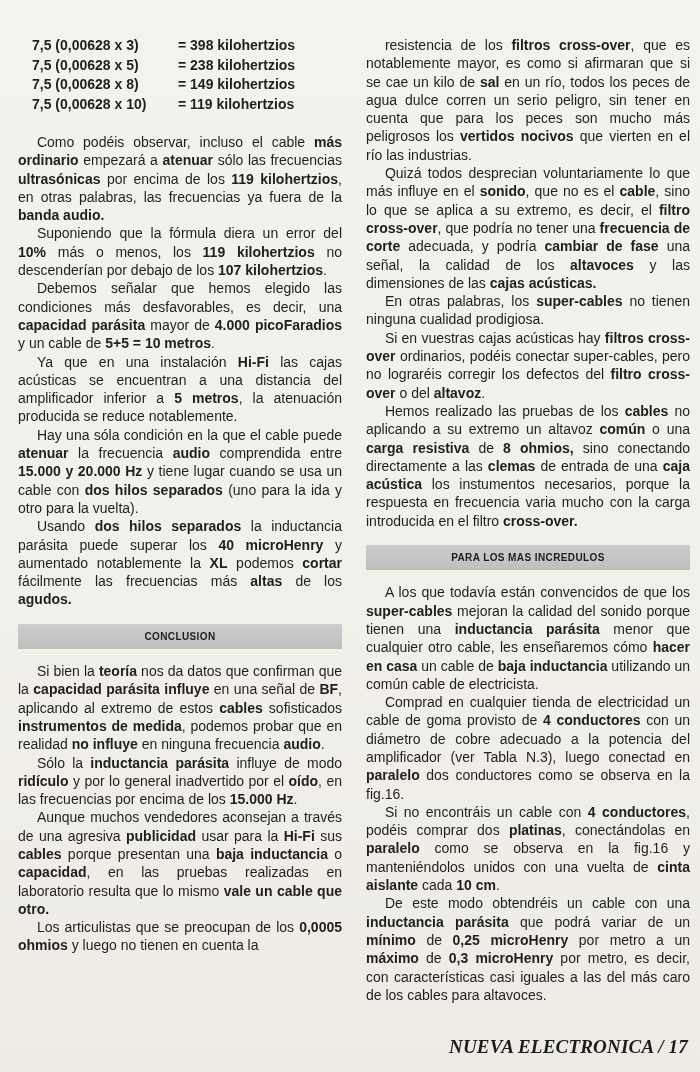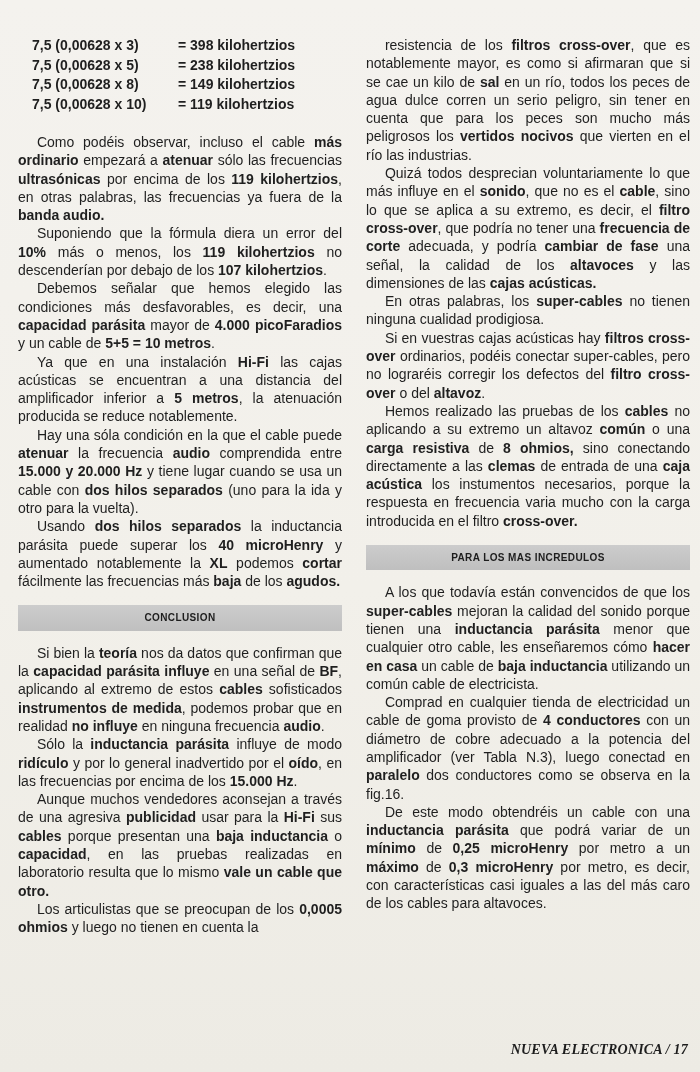--- a/index.html
+++ b/index.html
@@ -54,21 +54,21 @@
     margin: 15px 0 13px 0;
     background-image: linear-gradient(180deg, #cccccc, #bfbfbf);
   }
   .footer {
     position: absolute;
     right: 12px;
     bottom: 14px;
     font-family: "Liberation Serif", serif;
     font-style: italic;
     font-weight: 600;
-    font-size: 14px;
+    font-size: 19px;
     color: #1d1d1d;
     letter-spacing: 0.2px;
   }
 </style>
 </head>
 <body>
 
 <div class="page" style="color: rgb(31, 31, 31);">
   <div class="columns">
 
@@ -90,21 +90,21 @@
             <span class="f-expr">7,5 (0,00628 x 10)</span>
             <span class="f-res">= 119 kilohertzios</span>
           </div>
         </div>
       <div>
           <p class="para">Como podéis observar, incluso el cable <b>más ordinario</b> empezará a <b>atenuar</b> sólo las frecuencias <b>ultrasónicas</b> por encima de los <b>119 kilohertzios</b>, en otras palabras, las frecuencias ya fuera de la <b>banda audio.</b></p>
           <p class="para">Suponiendo que la fórmula diera un error del <b>10%</b> más o menos, los <b>119 kilohertzios</b> no descenderían por debajo de los <b>107 kilohertzios</b>.</p>
           <p class="para">Debemos señalar que hemos elegido las condiciones más desfavorables, es decir, una <b>capacidad parásita</b> mayor de <b>4.000 picoFaradios</b> y un cable de <b>5+5 = 10 metros</b>.</p>
           <p class="para">Ya que en una instalación <b>Hi-Fi</b> las cajas acústicas se encuentran a una distancia del amplificador inferior a <b>5 metros</b>, la atenuación producida se reduce notablemente.</p>
           <p class="para">Hay una sóla condición en la que el cable puede <b>atenuar</b> la frecuencia <b>audio</b> comprendida entre <b>15.000 y 20.000 Hz</b> y tiene lugar cuando se usa un cable con <b>dos hilos separados</b> (uno para la ida y otro para la vuelta).</p>
-          <p class="para">Usando <b>dos hilos separados</b> la inductancia parásita puede superar los <b>40 microHenry</b> y aumentado notablemente la <b>XL</b> podemos <b>cortar</b> fácilmente las frecuencias más <b>baja</b> de los <b>agudos.</b></p>
+          <p class="para">Usando <b>dos hilos separados</b> la inductancia parásita puede superar los <b>40 microHenry</b> y aumentado notablemente la <b>XL</b> podemos <b>cortar</b> fácilmente las frecuencias más <b>altas</b> de los <b>agudos.</b></p>
         </div>
       <div class="section-bar" style="background-color: rgb(197, 197, 197);">
         <span>CONCLUSION</span>
       </div>
       <div>
           <p class="para">Si bien la <b>teoría</b> nos da datos que confirman que la <b>capacidad parásita influye</b> en una señal de <b>BF</b>, aplicando al extremo de estos <b>cables</b> sofisticados <b>instrumentos de medida</b>, podemos probar que en realidad <b>no influye</b> en ninguna frecuencia <b>audio</b>.</p>
           <p class="para">Sólo la <b>inductancia parásita</b> influye de modo <b>ridículo</b> y por lo general inadvertido por el <b>oído</b>, en las frecuencias por encima de los <b>15.000 Hz</b>.</p>
           <p class="para">Aunque muchos vendedores aconsejan a través de una agresiva <b>publicidad</b> usar para la <b>Hi-Fi</b> sus <b>cables</b> porque presentan una <b>baja inductancia</b> o <b>capacidad</b>, en las pruebas realizadas en laboratorio resulta que lo mismo <b>vale un cable que otro.</b></p>
           <p class="para">Los articulistas que se preocupan de los <b>0,0005 ohmios</b> y luego no tienen en cuenta la</p>
         </div>
@@ -117,20 +117,21 @@
           <p class="para">En otras palabras, los <b>super-cables</b> no tienen ninguna cualidad prodigiosa.</p>
           <p class="para">Si en vuestras cajas acústicas hay <b>filtros cross-over</b> ordinarios, podéis conectar super-cables, pero no lograréis corregir los defectos del <b>filtro cross-over</b> o del <b>altavoz</b>.</p>
           <p class="para">Hemos realizado las pruebas de los <b>cables</b> no aplicando a su extremo un altavoz <b>común</b> o una <b>carga resistiva</b> de <b>8 ohmios,</b> sino conectando directamente a las <b>clemas</b> de entrada de una <b>caja acústica</b> los instumentos necesarios, porque la respuesta en frecuencia varia mucho con la carga introducida en el filtro <b>cross-over.</b></p>
         </div>
       <div class="section-bar" style="background-color: rgb(197, 197, 197);">
         <span>PARA LOS MAS INCREDULOS</span>
       </div>
       <div>
           <p class="para">A los que todavía están convencidos de que los <b>super-cables</b> mejoran la calidad del sonido porque tienen una <b>inductancia parásita</b> menor que cualquier otro cable, les enseñaremos cómo <b>hacer en casa</b> un cable de <b>baja inductancia</b> utilizando un común cable de electricista.</p>
           <p class="para">Comprad en cualquier tienda de electricidad un cable de goma provisto de <b>4 conductores</b> con un diámetro de cobre adecuado a la potencia del amplificador (ver Tabla N.3), luego conectad en <b>paralelo</b> dos conductores como se observa en la fig.16.</p>
+          <p class="para">Si no encontráis un cable con <b>4 conductores</b>, podéis comprar dos <b>platinas</b>, conectándolas en <b>paralelo</b> como se observa en la fig.16 y manteniéndolos unidos con una vuelta de <b>cinta aislante</b> cada <b>10 cm</b>.</p>
           <p class="para">De este modo obtendréis un cable con una <b>inductancia parásita</b> que podrá variar de un <b>mínimo</b> de <b>0,25 microHenry</b> por metro a un <b>máximo</b> de <b>0,3 microHenry</b> por metro, es decir, con características casi iguales a las del más caro de los cables para altavoces.</p>
         </div>
     </div>
 
   </div>
 
   <div class="footer">NUEVA ELECTRONICA / 17</div>
 </div>
 
 </body></html>

